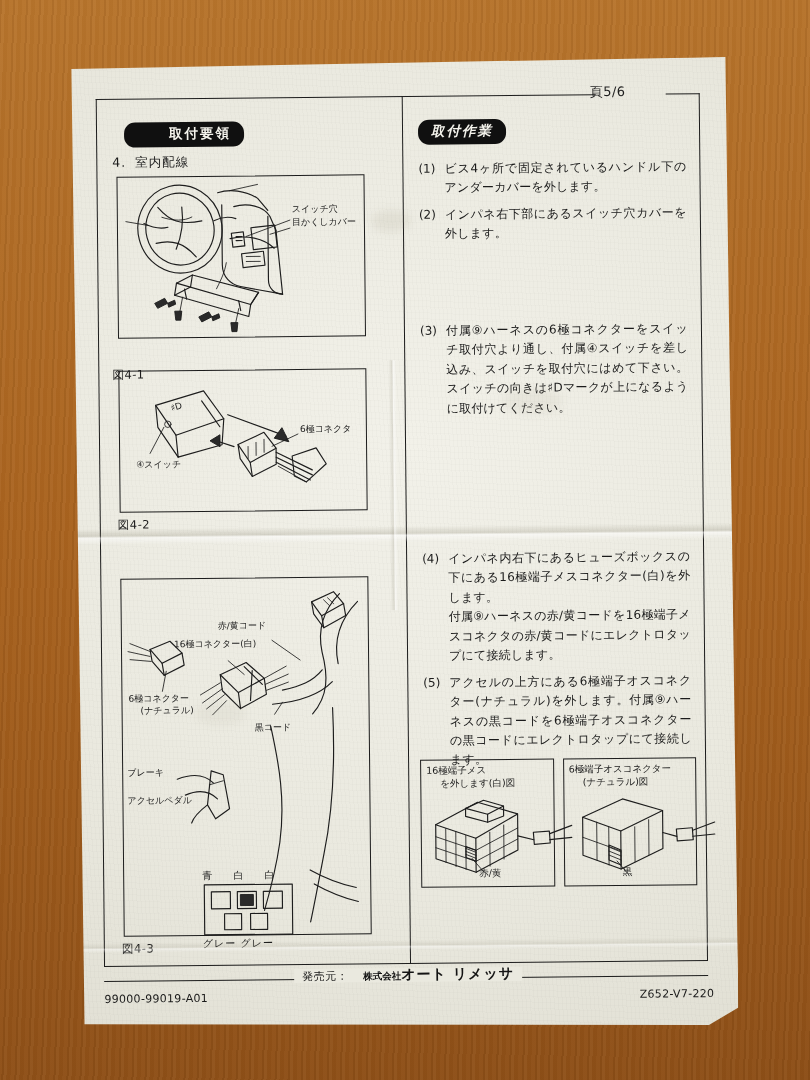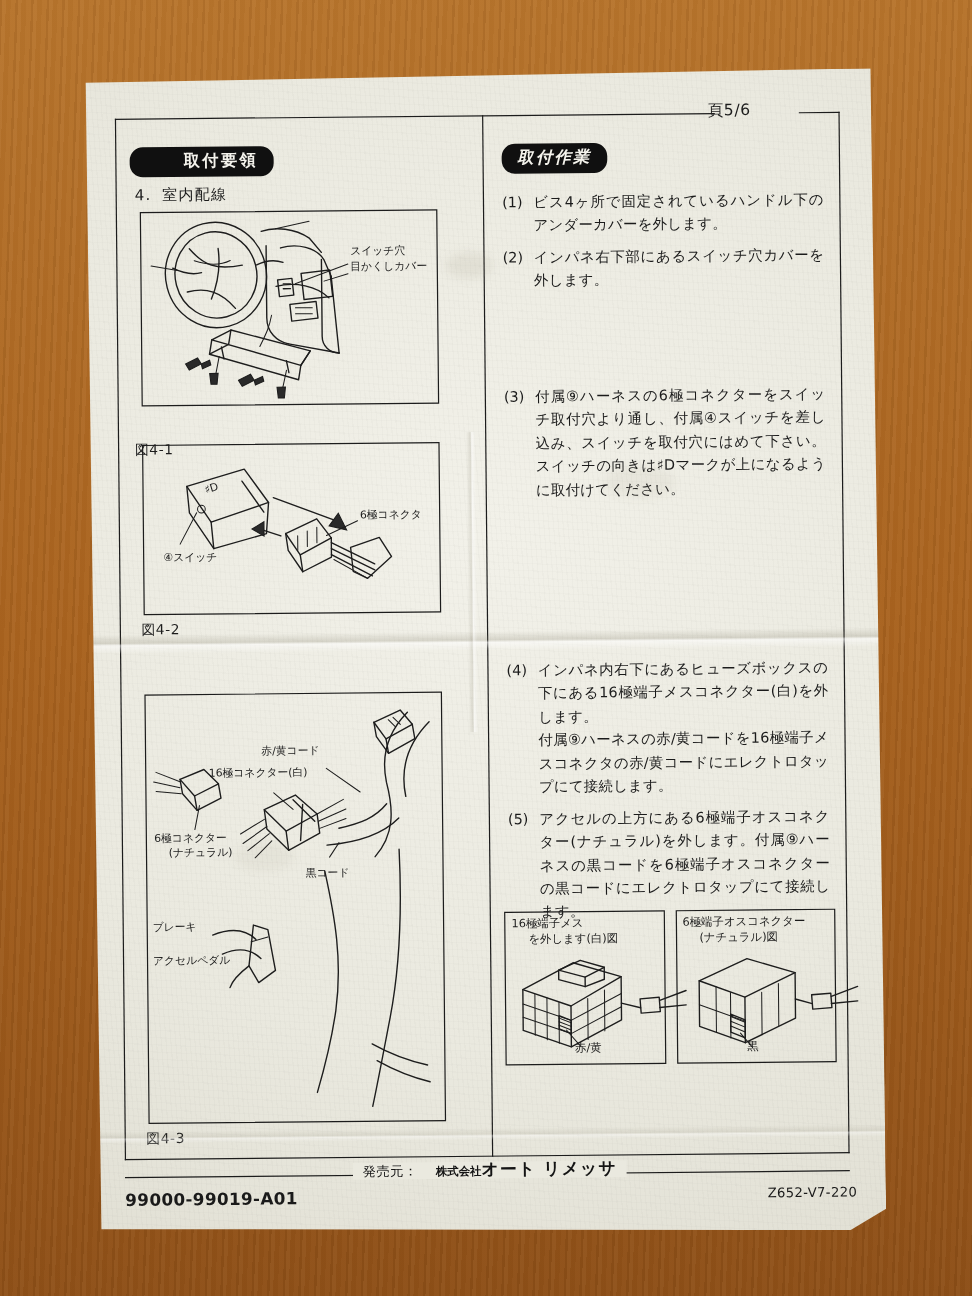--- a/index.html
+++ b/index.html
@@ -72,21 +72,21 @@
     font-size:13px;color:#1d1d1d;letter-spacing:.5px;
   }
   .colsep{position:absolute;left:332px;top:36px;width:0;height:868px;border-left:1.5px solid #1c1c1c;}
 
   
   .badge{
     position:absolute;background:#101010;color:#f4f3ec;
     font-size:13.5px;font-weight:bold;letter-spacing:2px;
     padding:3px 13px 4px;border-radius:11px;white-space:nowrap;
   }
-  .badge.b1{left:38px;top:60px;padding-left:45px;}
+  .badge.b1{left:54px;top:60px;padding-left:45px;}
   .badge.b2{left:348px;top:60px;font-style:italic;}
 
   .subhead{
     position:absolute;left:42px;top:92px;font-size:12.5px;color:#1c1c1c;letter-spacing:1px;
   }
   .subhead .num{margin-right:9px;}
 
   
   .figbox{position:absolute;border:1.5px solid #1c1c1c;box-sizing:border-box;background:transparent;}
   .figcap{position:absolute;font-size:11.5px;color:#1c1c1c;letter-spacing:.5px;}
@@ -116,21 +116,21 @@
 
   
   .footrule{position:absolute;left:26px;top:918px;width:604px;height:0;border-top:1.4px solid #1c1c1c;}
   .footcenter{
     position:absolute;left:150px;top:906px;width:360px;text-align:center;
     font-size:12px;color:#141414;background:transparent;
   }
   .footcenter .pub{font-size:11px;letter-spacing:.5px;}
   .footcenter .corp{font-size:9.5px;font-weight:bold;margin-left:15px;}
   .footcenter .brand{font-size:14px;font-weight:bold;letter-spacing:1px;}
-  .footleft{position:absolute;left:26px;top:930px;font-size:14px;color:#1a1a1a;letter-spacing:.3px;font-weight:bold;}
+  .footleft{position:absolute;left:26px;top:930px;font-size:11px;color:#1a1a1a;letter-spacing:.3px;}
   .footright{position:absolute;right:24px;top:930px;font-size:11px;color:#1a1a1a;letter-spacing:.3px;}
 
   svg{display:block;overflow:visible;}
   .ln{fill:none;stroke:#1d1d1d;stroke-width:1.15;stroke-linecap:round;stroke-linejoin:round;}
   .ln-thin{fill:none;stroke:#1d1d1d;stroke-width:.85;stroke-linecap:round;stroke-linejoin:round;}
   .filld{fill:#2a2a2a;stroke:#1d1d1d;stroke-width:.9;}
   .lbl{font-family:"DejaVu Sans","Liberation Sans",sans-serif;font-size:9px;fill:#1b1b1b;}
 
   
   .pindiag{position:absolute;left:78px;top:290px;}
@@ -300,20 +300,33 @@
 
           <path class="ln" d="M54 200 C70 194 82 196 90 204"></path>
           <path class="ln" d="M62 216 C76 210 86 212 94 220"></path>
           <path class="ln" d="M88 192 L100 196 L106 230 L92 240 L84 226 Z"></path>
           <path class="ln" d="M84 226 C76 232 70 238 68 244"></path>
           <path class="ln-thin" d="M86 206 L100 202"></path>
           <text class="lbl" x="4" y="196">ブレーキ</text>
           <text class="lbl" x="4" y="224">アクセルペダル</text>
         </svg>
 
+        <div class="pindiag">
+          <div class="pinrow">青 白 白</div>
+          <svg width="94" height="54" viewBox="0 0 94 54">
+            <rect class="ln" x="2" y="2" width="88" height="50"></rect>
+            <rect class="ln" x="9" y="9" width="19" height="17"></rect>
+            <rect class="ln" x="35" y="9" width="19" height="17"></rect>
+            <rect class="filld" x="38" y="12" width="13" height="11"></rect>
+            <rect class="ln" x="61" y="9" width="19" height="17"></rect>
+            <rect class="ln" x="22" y="31" width="17" height="16"></rect>
+            <rect class="ln" x="48" y="31" width="17" height="16"></rect>
+          </svg>
+          <div class="pinrow" style="letter-spacing:1px;">グレー  グレー</div>
+        </div>
       </div>
       <div class="figcap cap3">図4-3</div>
 
       <div class="steps steps-a">
         <div class="step">
           <div class="n">(1)</div>
           <div class="t">ビス4ヶ所で固定されているハンドル下のアンダーカバーを外します。</div>
         </div>
         <div class="step">
           <div class="n">(2)</div>

